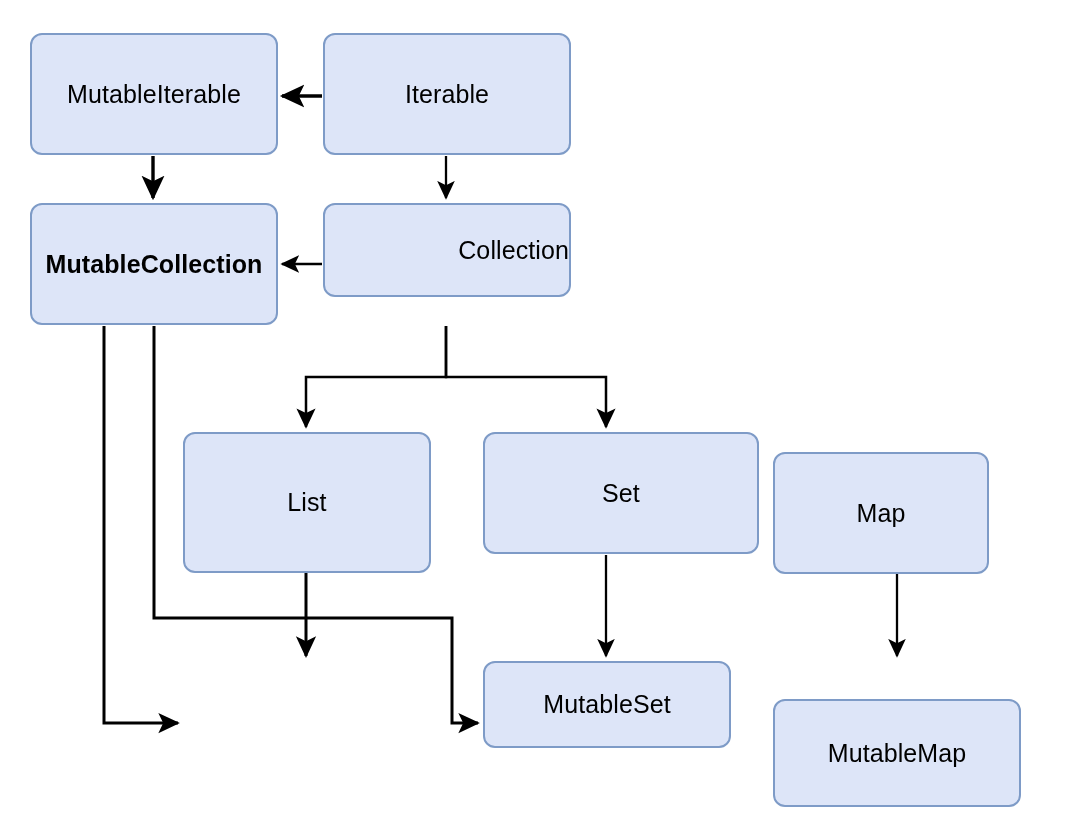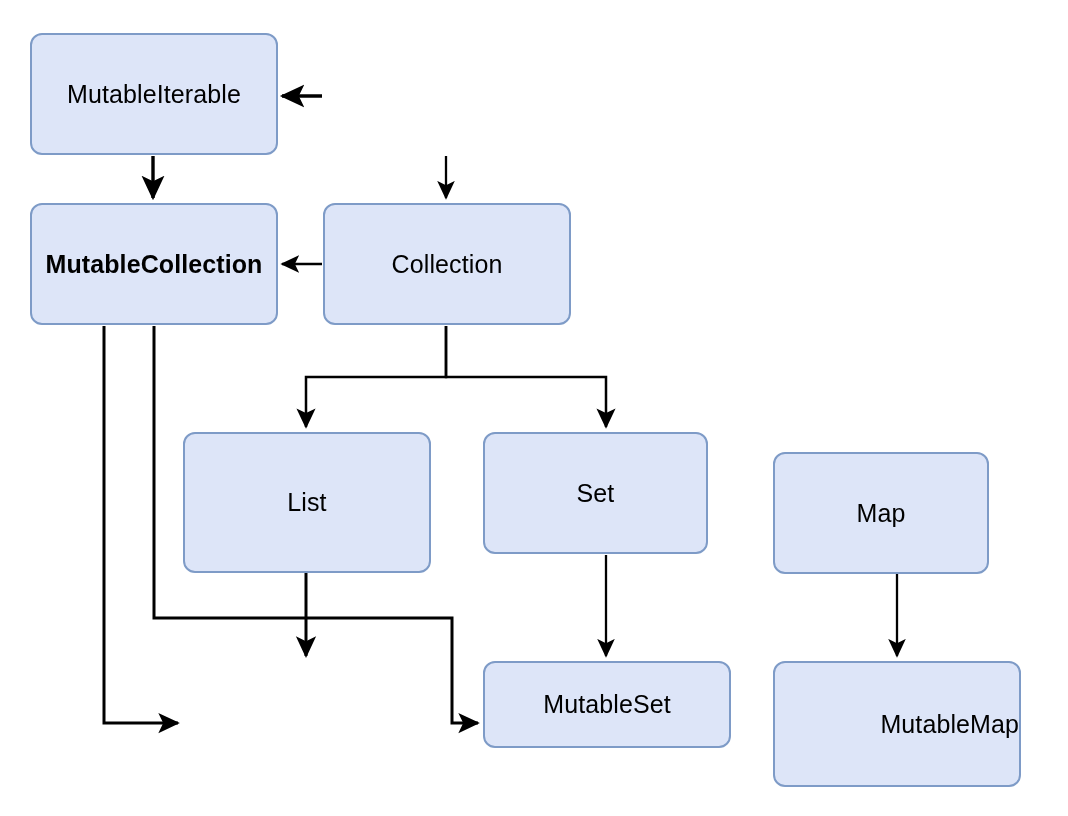--- a/index.html
+++ b/index.html
@@ -80,43 +80,46 @@
 
     <path d="M 104 326 L 104 723 L 178 723" fill="none" stroke="#000000" stroke-width="3.0" stroke-linejoin="miter" marker-end="url(#arrow-thick)"></path>
 
     <path d="M 154 326 L 154 618 L 452 618 L 452 723 L 478 723" fill="none" stroke="#000000" stroke-width="3.0" stroke-linejoin="miter" marker-end="url(#arrow-thick)"></path>
   </svg>
 
   <div class="node" style="left:30px;  top:33px;  width:248px; height:122px;">
     <span class="node-label">MutableIterable</span>
   </div>
 
+  <div class="node" style="left:323px; top:33px;  width:248px; height:122px;">
+    <span class="node-label">Iterable</span>
+  </div>
 
   <div class="node" style="left:30px;  top:203px; width:248px; height:122px;font-weight:bold;">
     <span class="node-label">MutableCollection</span>
   </div>
 
-  <div class="node" style="left:323px; top:203px; width:248px; height:122px;">
+  <div class="node" style="left:323px; top:203px; width:248px; height:94px;justify-content:flex-end;">
     <span class="node-label">Collection</span>
   </div>
 
   <div class="node" style="left:183px; top:432px; width:248px; height:141px;">
     <span class="node-label">List</span>
   </div>
 
-  <div class="node" style="left:483px; top:432px; width:225px; height:122px;">
+  <div class="node" style="left:483px; top:432px; width:276px; height:122px;">
     <span class="node-label">Set</span>
   </div>
 
   <div class="node" style="left:773px; top:452px; width:216px; height:122px;">
     <span class="node-label">Map</span>
   </div>
 
 
   <div class="node" style="left:483px; top:661px; width:248px; height:87px;">
     <span class="node-label">MutableSet</span>
   </div>
 
-  <div class="node" style="left:773px; top:661px; width:248px; height:126px;justify-content:flex-end;">
+  <div class="node" style="left:773px; top:699px; width:248px; height:108px;">
     <span class="node-label">MutableMap</span>
   </div>
 
 </div>
 
 </body></html>

